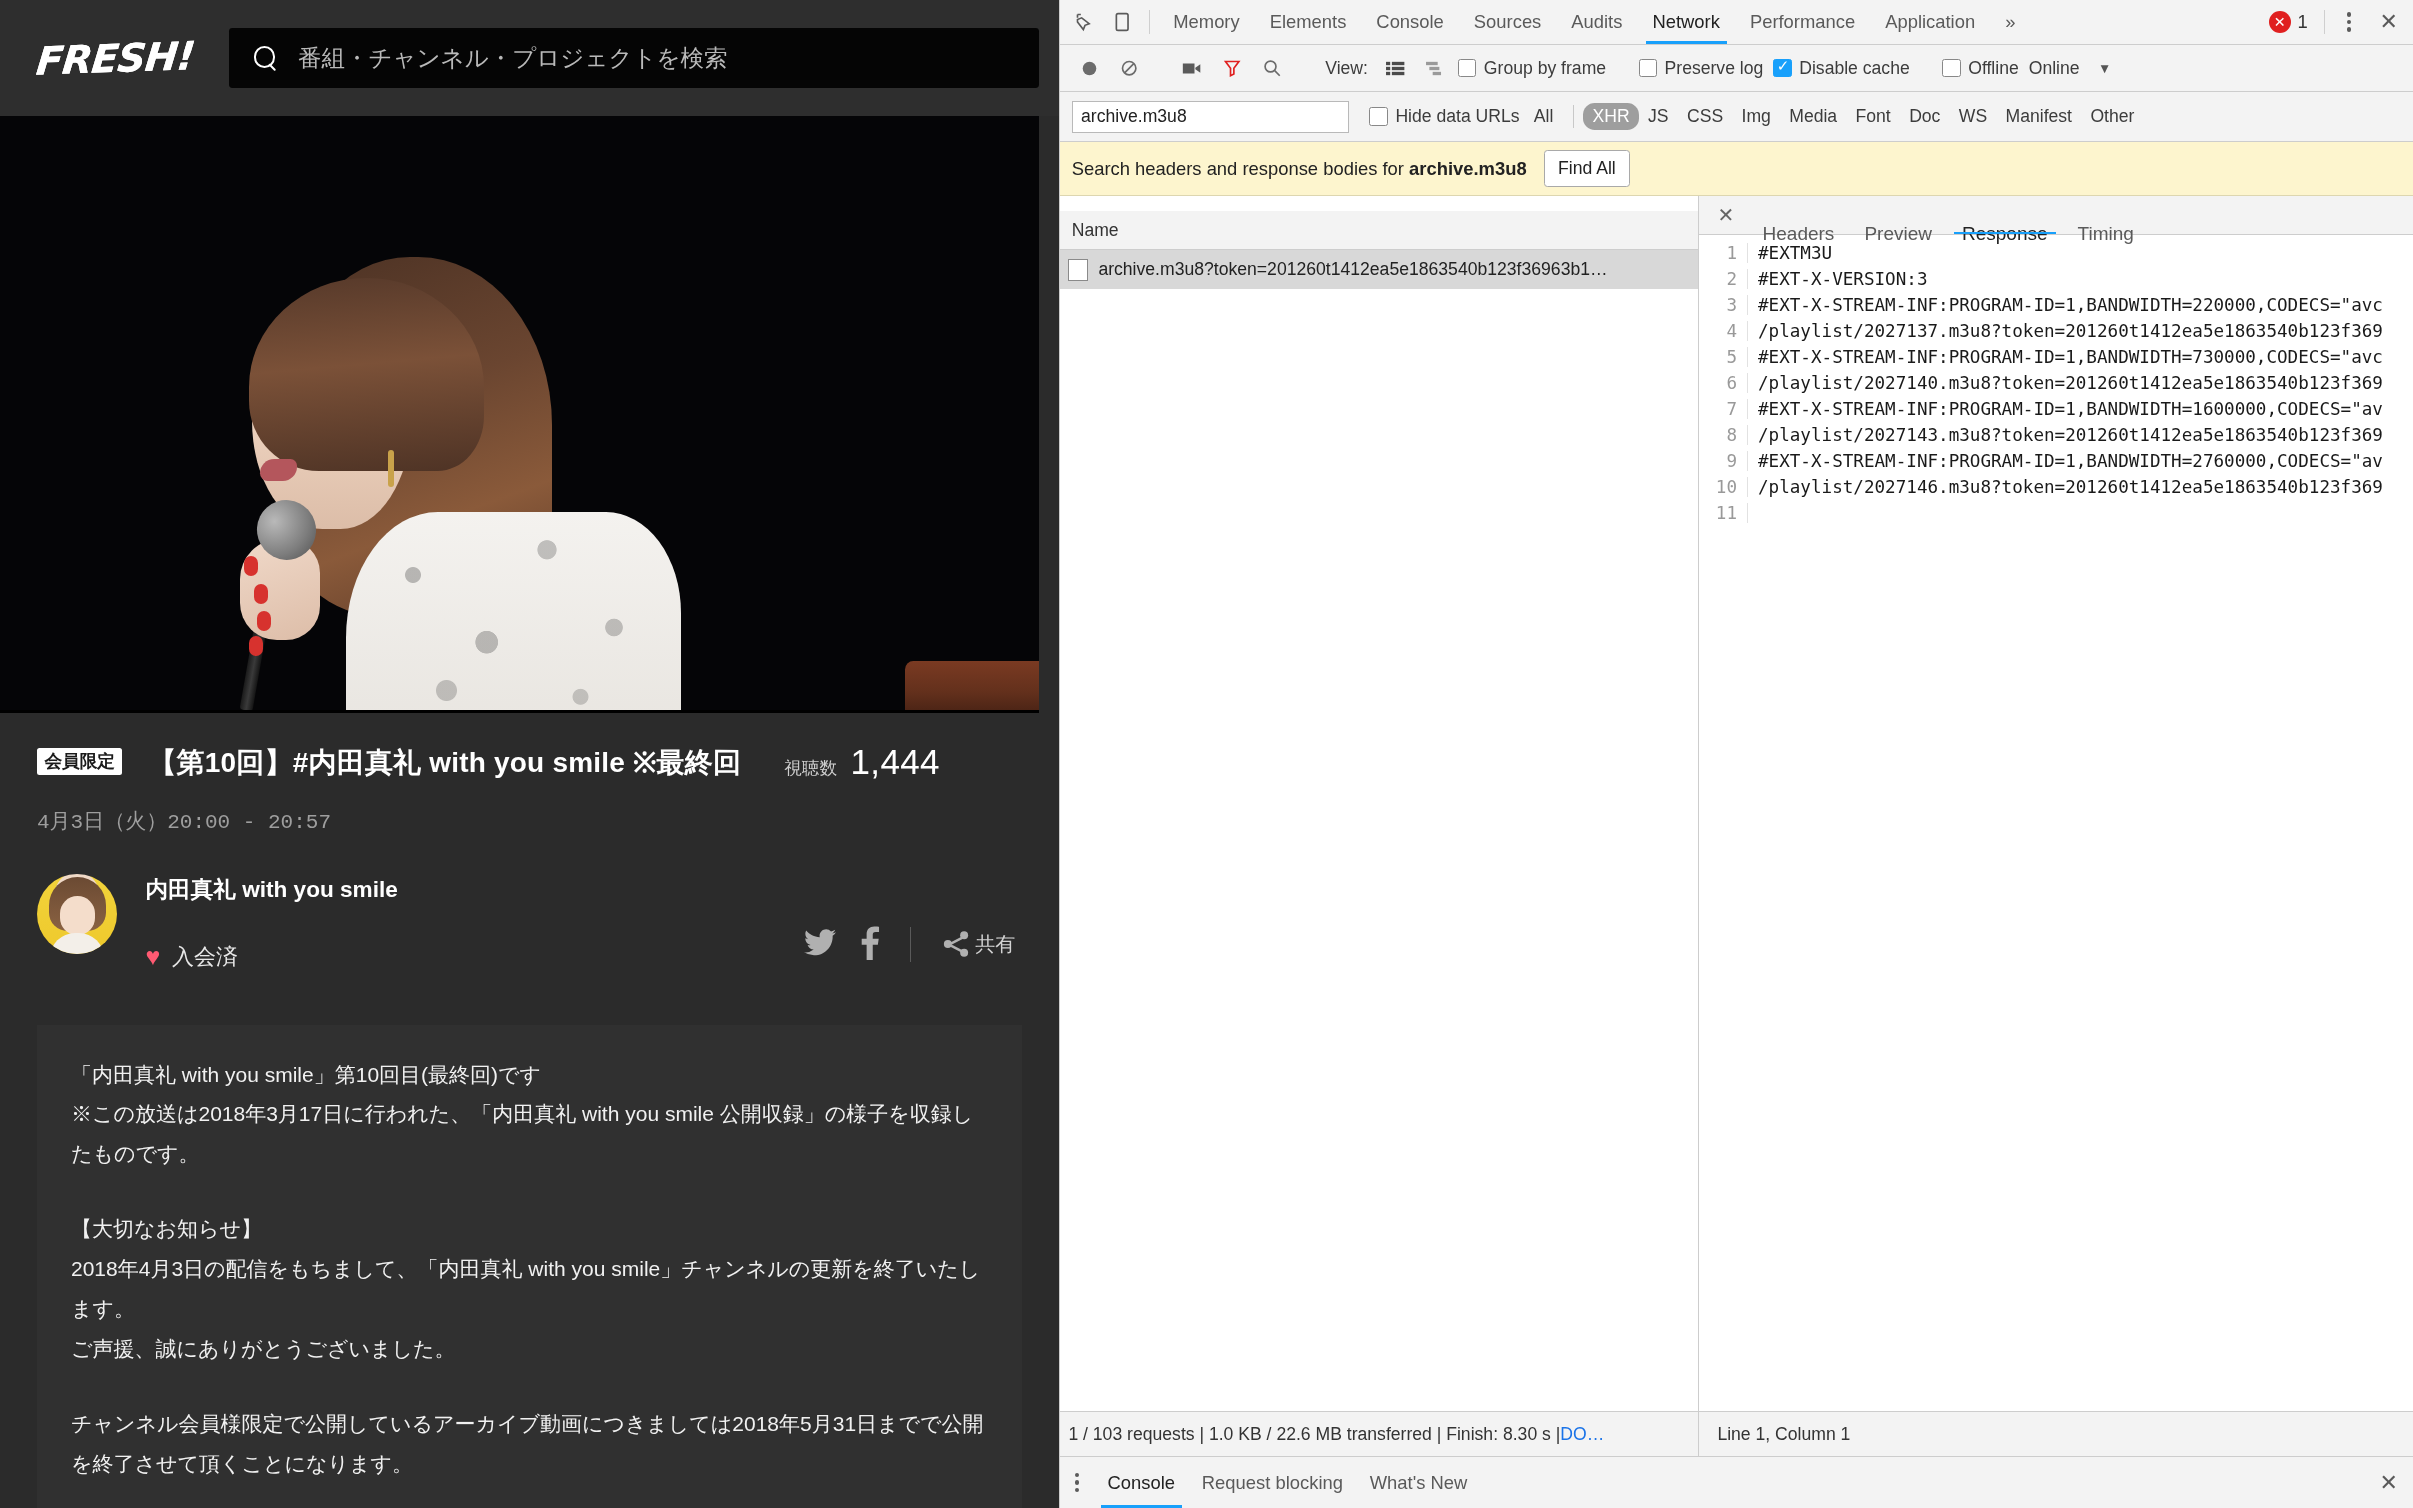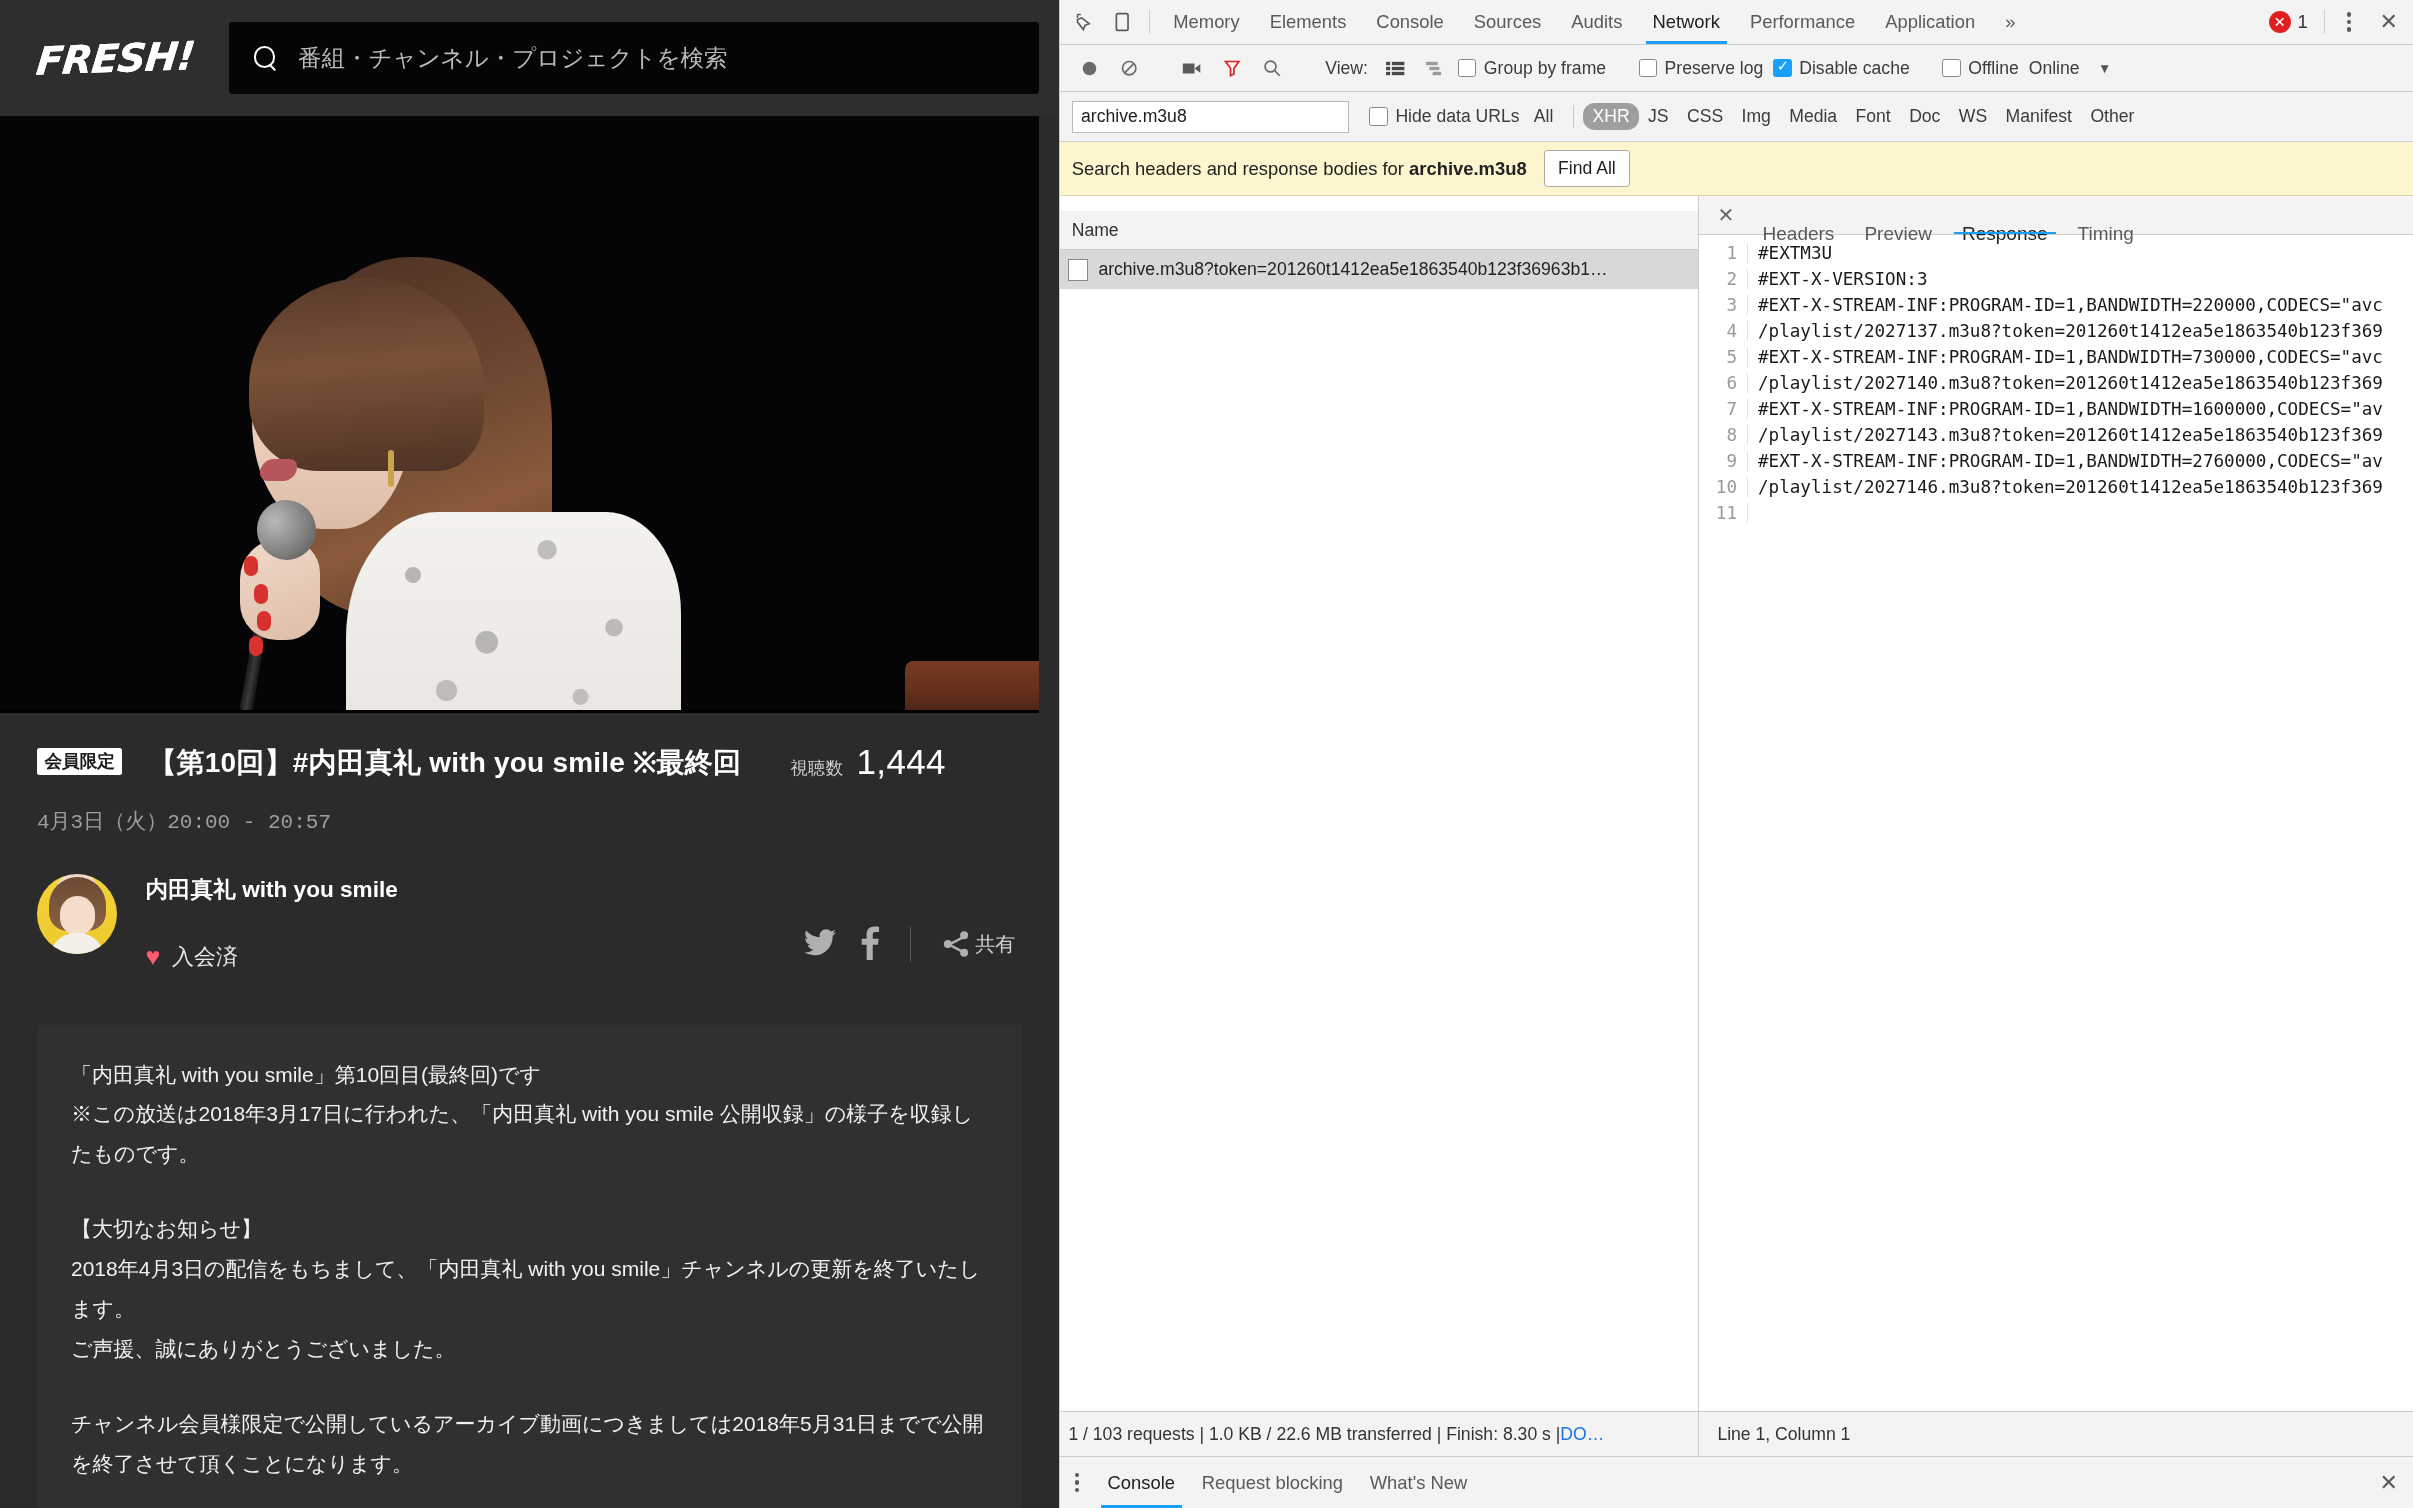--- a/index.html
+++ b/index.html
@@ -32,21 +32,21 @@
     color: #ffffff;
     letter-spacing: -0.8px;
     transform: skewX(-8deg) rotate(-2deg);
     font-style: italic;
     text-shadow: 0 0 0 #fff;
     user-select: none;
     white-space: nowrap;
   }
   .searchbar {
     margin-left: 35px;
-    width: 810px; height: 72px;
+    width: 810px; height: 60px;
     background: #050505;
     border-radius: 3.4px;
     display: flex; align-items: center;
     padding: 0 22px;
   }
   .search-icon { width: 28.5px; height: 28.5px; flex: 0 0 28.5px; position: relative; }
   .search-icon::before {
     content: ""; position: absolute; left: 2.5px; top: 2.5px;
     width: 17.6px; height: 17.6px; border: 2.1px solid #ffffff; border-radius: 50%;
   }
@@ -143,21 +143,21 @@
   .badge-limited {
     background: #ffffff; color: #1a1a1a;
     font-size: 17.6px; font-weight: 700;
     padding: 5px 7.5px; border-radius: 2.5px;
     white-space: nowrap; line-height: 1;
   }
   .title-text {
     color: #ffffff; font-size: 28px; font-weight: 700;
     white-space: nowrap; letter-spacing: 0.2px;
   }
-  .views-wrap { display: flex; align-items: baseline; gap: 13.4px; margin-left: 23px; white-space: nowrap; }
+  .views-wrap { display: flex; align-items: baseline; gap: 13.4px; margin-left: 17px; white-space: nowrap; }
   .views-label { color: #cfcfcf; font-size: 17.6px; }
   .views-num { color: #ffffff; font-size: 35px; font-weight: 400; letter-spacing: 0.4px; }
   .datetime { color: #9e9e9e; font-size: 21px; margin-top: 25px; font-family: Liberation Mono, monospace; }
 
   .channel-row {
     display: flex; align-items: flex-start;
     margin-top: 39px; position: relative; min-height: 99px;
   }
   .avatar {
     width: 80px; height: 80px; border-radius: 50%;

